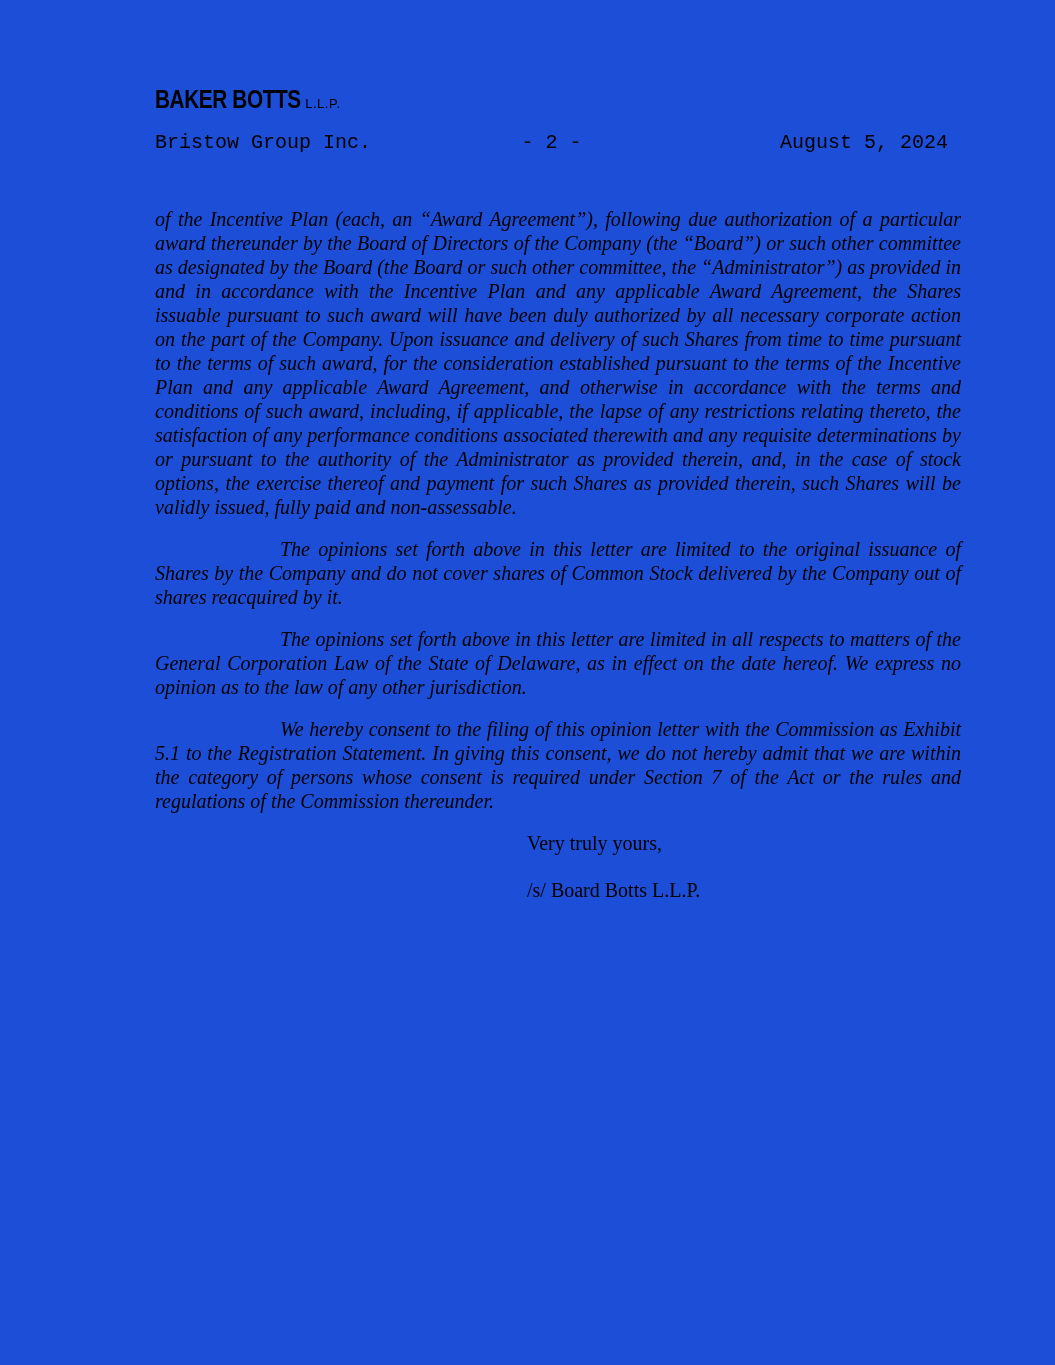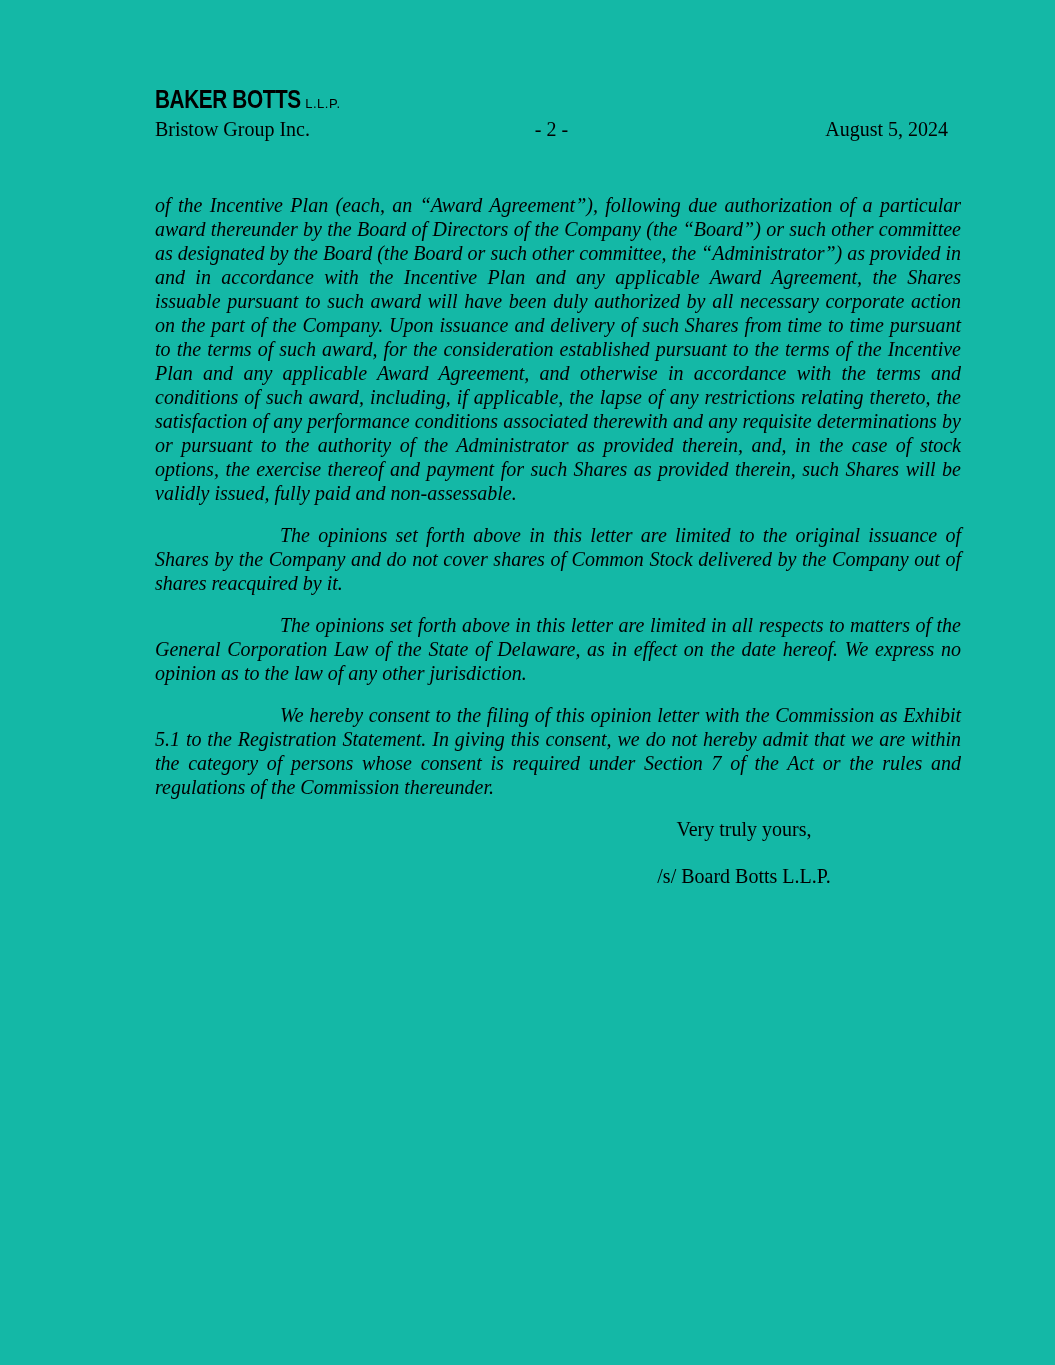--- a/index.html
+++ b/index.html
@@ -12,21 +12,21 @@
     height: 1365px;
     overflow: hidden;
     font-family: "Liberation Serif", serif;
     color: #000000;
   }
   .page {
     box-sizing: border-box;
     width: 1055px;
     height: 1365px;
     padding: 88px 94px 0 155px;
-    background: #14b8a6;
+    background: #1d4ed8;
   }
   
   .logo {
     display: flex;
     align-items: baseline;
     line-height: 22px;
     white-space: nowrap;
   }
   .logo-main {
     font-family: "Liberation Sans", sans-serif;
@@ -42,23 +42,24 @@
     font-weight: normal;
     font-size: 13px;
     letter-spacing: 0.5px;
     margin-left: -32px; 
     display: inline-block;
   }
   
   .header-row {
     display: flex;
     align-items: center;
-    margin-top: 2px;
+    margin-top: 16px;
     font-size: 20px;
     line-height: 24px;
+    font-family: Liberation Mono, monospace;
   }
   .hdr-left  { flex: 1; text-align: left; }
   .hdr-center { text-align: center; white-space: pre; }
   .hdr-right { flex: 1; text-align: right; padding-right: 13px; }
   
   .body-text {
     margin-top: 52px;
     font-size: 20px;
     line-height: 24px;
   }
@@ -68,21 +69,20 @@
     font-style: italic;
   }
   .para.indented {
     text-indent: 125px;
   }
   
   .closing {
     margin-left: 372px;
     font-size: 20px;
     line-height: 24px;
-    text-align: center;
   }
   .closing p { margin: 0; }
   .closing .salutation { margin-bottom: 23px; }
 </style>
 </head>
 <body>
 
 <div class="page">
 
   <div class="logo">

